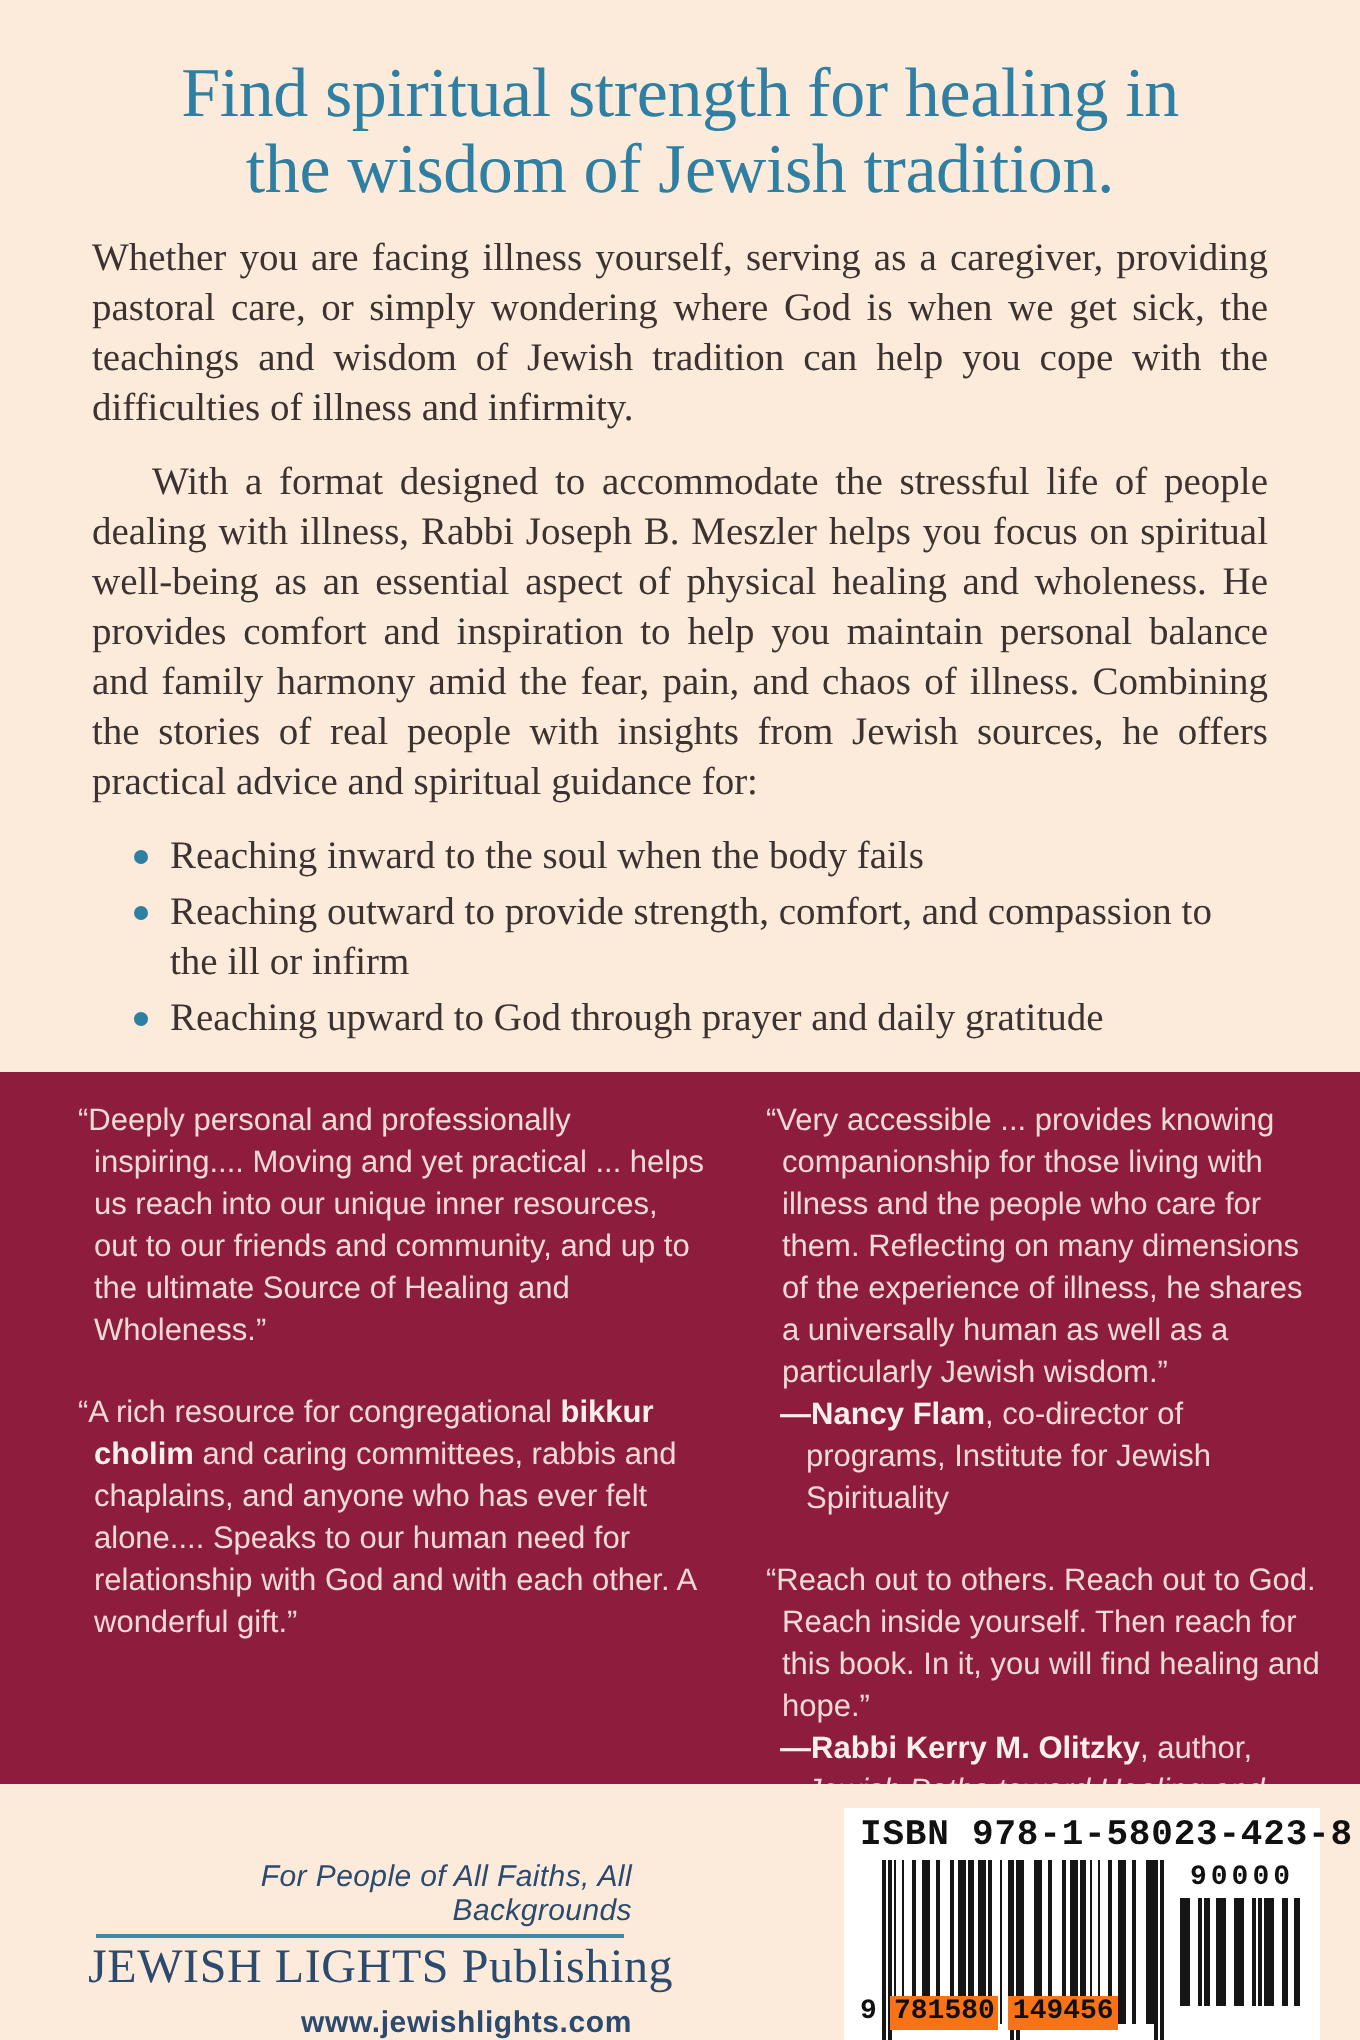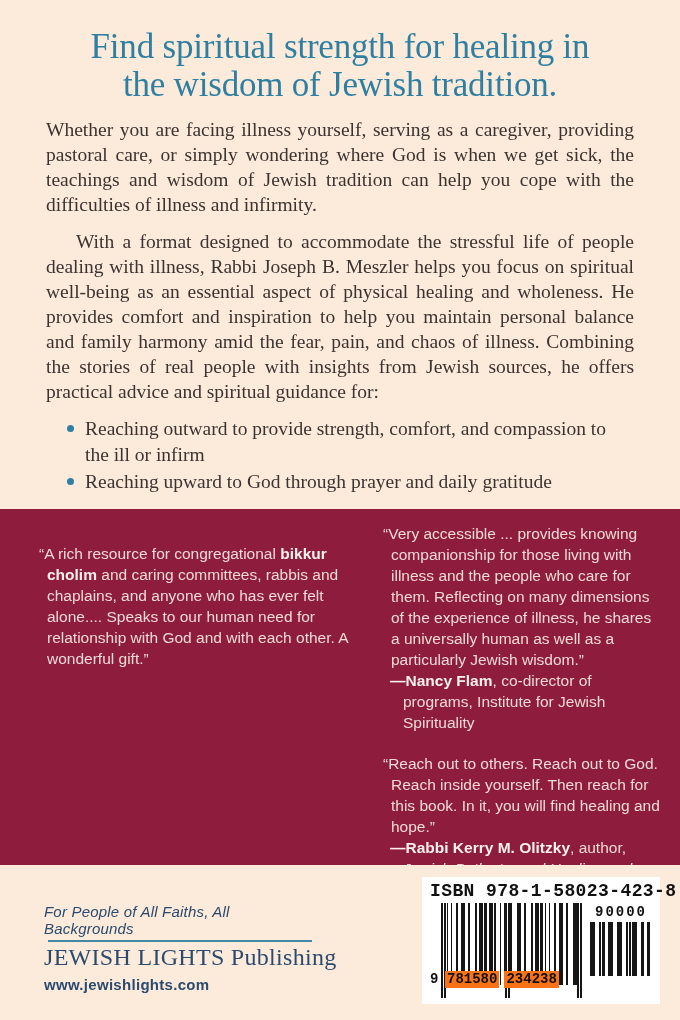--- a/index.html
+++ b/index.html
@@ -41,21 +41,21 @@
   }
   .rev-col-left{width:320px; flex:none;}
   .rev-col-right{flex:1;}
   .review + .review{margin-top:20px;}
   .quote{padding-left:13px; text-indent:-8px;}
   .attr{padding-left:25px; text-indent:-13px;}
   .attr b, .quote b{font-weight:bold; color:#fbf0ec;}
   .work{font-style:italic;}
   
   .footer{display:flex; align-items:flex-start; padding:12px 20px 0 44px;}
-  .pub-block{width:272px; text-align:left; color:#2b4a6e; margin-top:26px;}
+  .pub-block{width:272px; text-align:right; color:#2b4a6e; margin-top:26px;}
   .tagline{
     font-family:"Liberation Sans",sans-serif; font-style:italic;
     font-size:15px; letter-spacing:0.2px;
   }
   .rule{border:none; border-top:2px solid #4189a6; margin:3px 4px 2px;}
   .publisher{font-size:24px; letter-spacing:0.3px; white-space:nowrap;}
   .website{
     font-family:"Liberation Sans",sans-serif; font-weight:bold;
     font-size:15px; margin-top:5px; letter-spacing:0.3px;
   }
@@ -88,27 +88,29 @@
 <div class="cover">
 
   <h1 class="headline"><span>Find spiritual strength for healing in</span><br><span>the wisdom of Jewish tradition.</span></h1>
 
   <div class="intro">
     <p>Whether you are facing illness yourself, serving as a caregiver, providing pastoral care, or simply wondering where God is when we get sick, the teachings and wisdom of Jewish tradition can help you cope with the difficulties of illness and infirmity.</p>
     <p>With a format designed to accommodate the stressful life of people dealing with illness, Rabbi Joseph B. Meszler helps you focus on spiritual well-being as an essential aspect of physical healing and wholeness. He provides comfort and inspiration to help you maintain personal balance and family harmony amid the fear, pain, and chaos of illness. Combining the stories of real people with insights from Jewish sources, he offers practical advice and spiritual guidance for:</p>
   </div>
 
   <ul class="bullets">
+    <li><span class="dot"></span><span>Reaching inward to the soul when the body fails</span></li>
     <li><span class="dot"></span><span>Reaching outward to provide strength, comfort, and compassion to the ill or infirm</span></li>
     <li><span class="dot"></span><span>Reaching upward to God through prayer and daily gratitude</span></li>
   </ul>
 
   <div class="reviews">
     <div class="rev-col-left">
       <div class="review">
+        <div class="quote">“Deeply personal and professionally inspiring.... Moving and yet practical ... helps us reach into our unique inner resources, out to our friends and community, and up to the ultimate Source of Healing and Wholeness.”</div>
       </div>
       <div class="review">
         <div class="quote"><span>“A rich resource for congregational </span><b>bikkur cholim</b><span> and caring committees, rabbis and chaplains, and anyone who has ever felt alone.... Speaks to our human need for relationship with God and with each other. A wonderful gift.”</span></div>
 
       </div>
     </div>
     <div class="rev-col-right">
       <div class="review">
         <div class="quote">“Very accessible ... provides knowing companionship for those living with illness and the people who care for them. Reflecting on many dimensions of the experience of illness, he shares a universally human as well as a particularly Jewish wisdom.”</div>
         <div class="attr"><b>—Nancy Flam</b><span>, co-director of programs, Institute for Jewish Spirituality</span></div>
@@ -162,21 +164,21 @@
               <span class="bar guard" style="left: 64px; width: 1.6px;"></span>
               <span class="bar guard" style="left: 67px; width: 1.6px;"></span>
               <span class="bar guard" style="left: 136px; width: 1.6px;"></span>
               <span class="bar guard" style="left: 139px; width: 1.6px;"></span>
             </div>
           <div class="num-row">
             <span class="d0">9</span>
             <span class="gap"></span>
             <span class="grp">781580</span>
             <span class="gap"></span>
-            <span class="grp">234238</span>
+            <span class="grp">149456</span>
           </div>
         </div>
         <div class="bc-addon">
           <div class="addon-num">90000</div>
           <div class="addon-bars" id="addonBars">
               <span class="bar" style="left: 0px; width: 4.5px;"></span>
               <span class="bar" style="left: 9px; width: 1.5px;"></span>
               <span class="bar" style="left: 12px; width: 3px;"></span>
               <span class="bar" style="left: 18px; width: 4.5px;"></span>
               <span class="bar" style="left: 27px; width: 4.5px;"></span>

